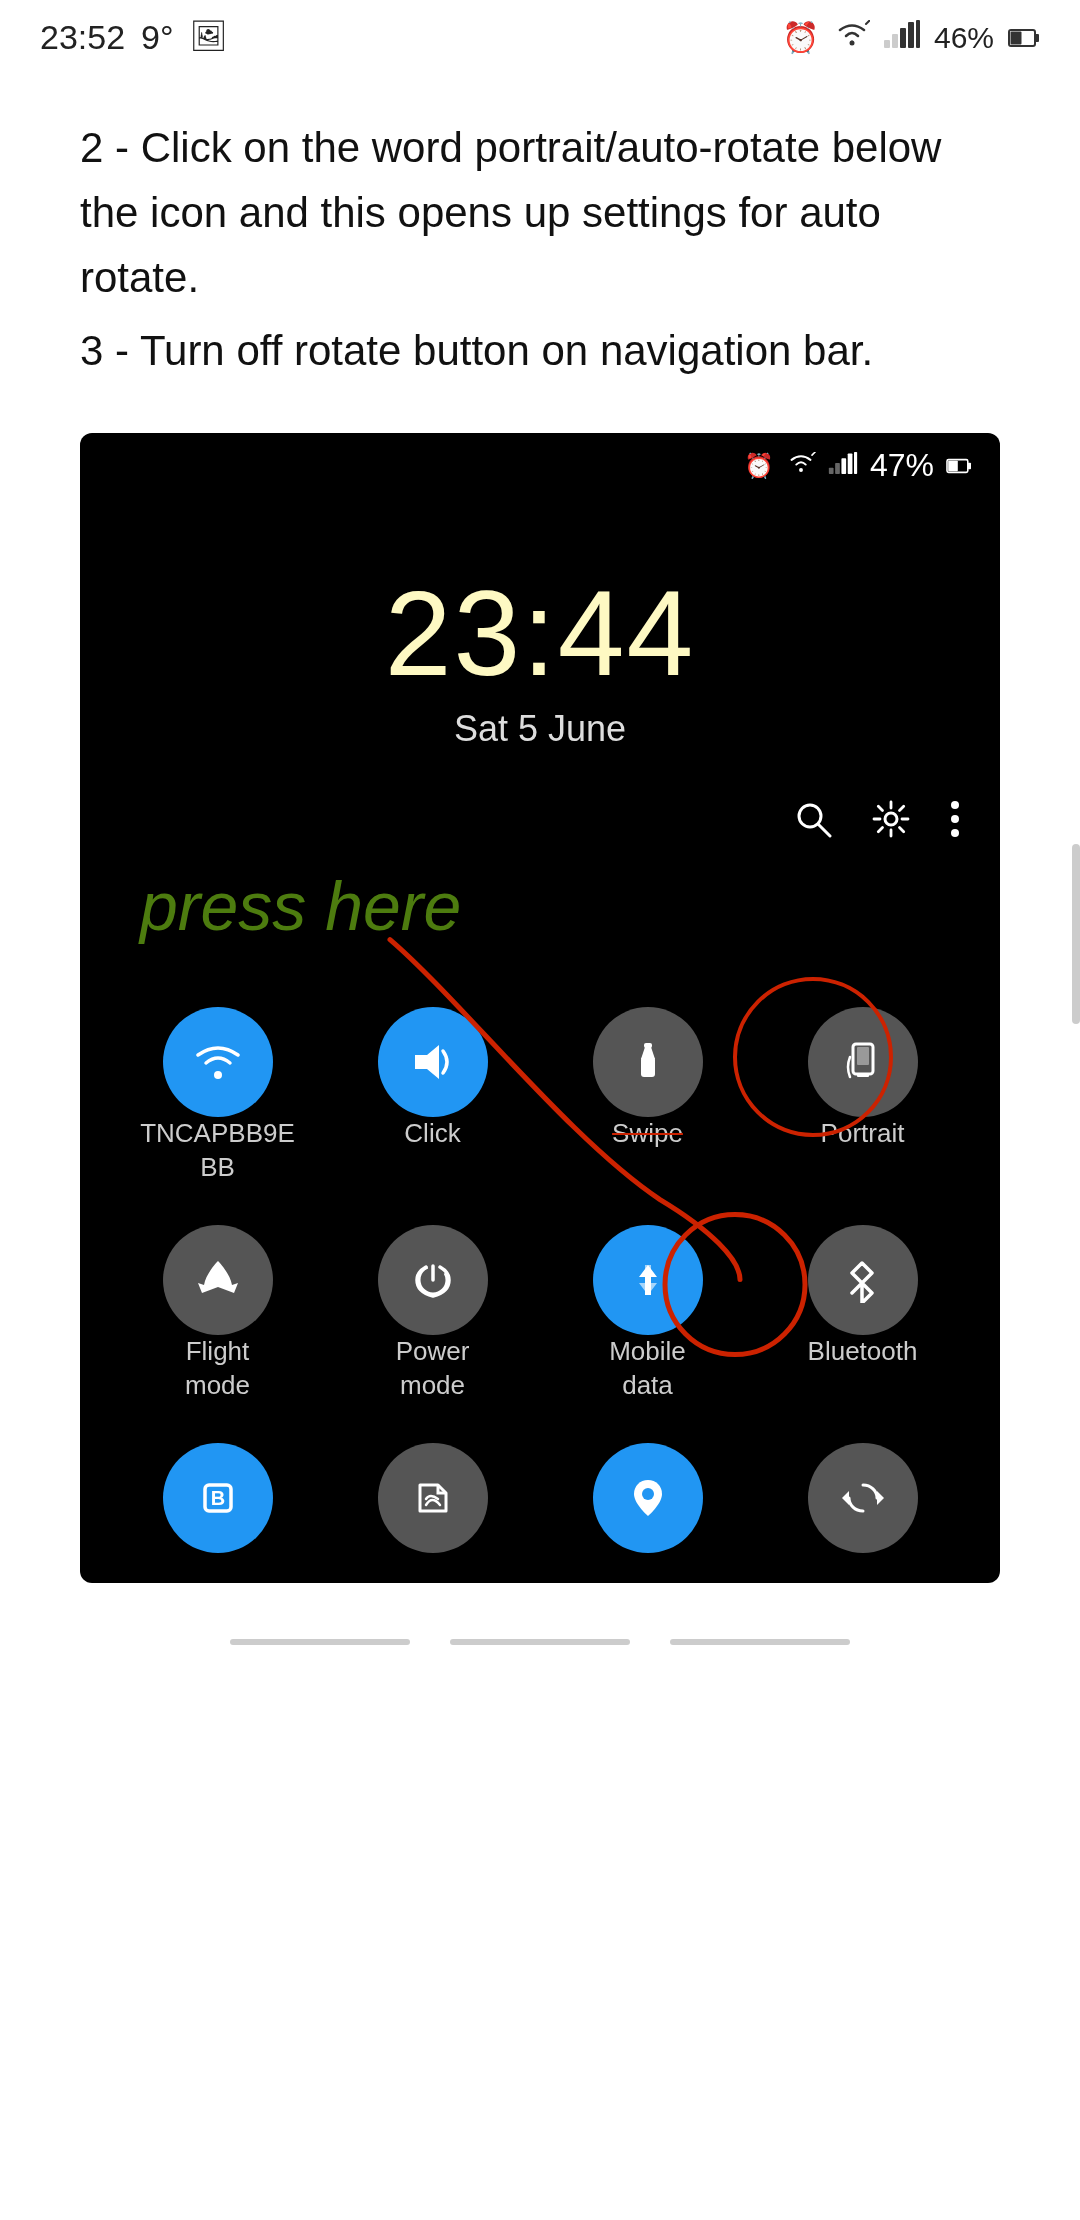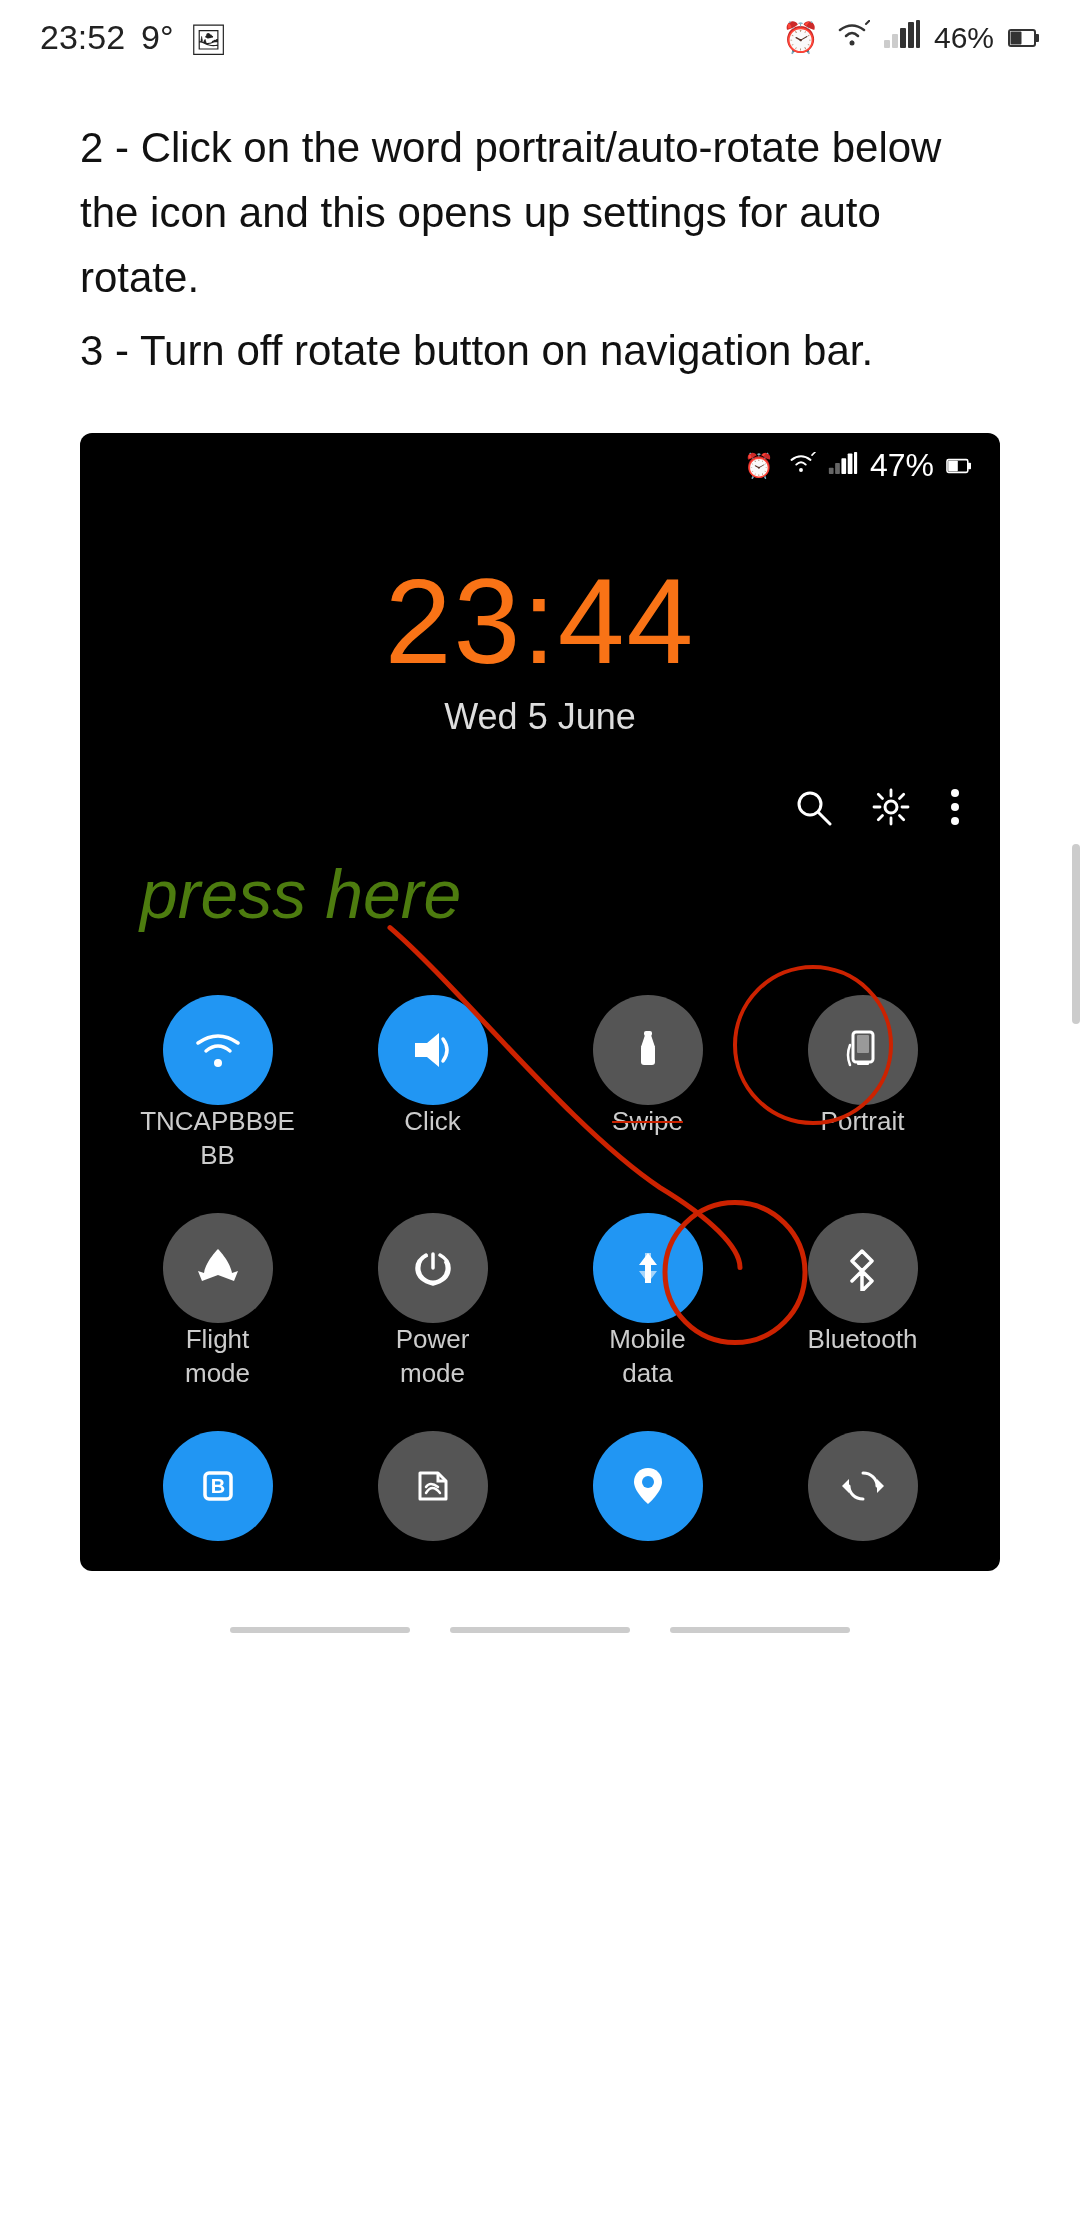--- a/index.html
+++ b/index.html
@@ -17,21 +17,21 @@
     
     .status-bar {
       display: flex;
       justify-content: space-between;
       align-items: center;
       padding: 18px 40px 10px 40px;
       background: #ffffff;
     }
     .status-left {
       display: flex;
-      align-items: flex-end;
+      align-items: flex-start;
       gap: 16px;
       font-size: 34px;
       font-weight: 400;
       color: #222;
     }
     .status-right {
       display: flex;
       align-items: center;
       gap: 14px;
       font-size: 30px;
@@ -67,22 +67,23 @@
     }
 
     
     .ss-clock-area {
       text-align: center;
       padding: 60px 0 30px 0;
     }
     .ss-time {
       font-size: 120px;
       font-weight: 200;
-      color: #f97316;
+      color: #fef9c3;
       letter-spacing: 2px;
+      margin-top: 12px;
     }
     .ss-date {
       font-size: 36px;
       color: #ddd;
       margin-top: 6px;
     }
 
     
     .ss-menu-header {
       display: flex;
@@ -284,21 +285,21 @@
       <svg width="26" height="16" viewBox="0 0 32 20" fill="none">
         <rect x="1" y="2" width="26" height="16" rx="2" stroke="white" stroke-width="2" fill="none"></rect>
         <rect x="27" y="6" width="4" height="8" rx="1" fill="white"></rect>
         <rect x="2.5" y="3.5" width="12" height="13" rx="1" fill="white"></rect>
       </svg>
     </span>
   </div>
 
   <div class="ss-clock-area">
     <div class="ss-time">23:44</div>
-    <div class="ss-date">Wed 5 June</div>
+    <div class="ss-date">Sat 5 June</div>
   </div>
 
   <div class="ss-menu-header">
     <span class="icon-btn">
       <svg width="38" height="38" viewBox="0 0 38 38" fill="none">
         <circle cx="16" cy="16" r="11" stroke="white" stroke-width="3" fill="none"></circle>
         <line x1="24" y1="24" x2="36" y2="36" stroke="white" stroke-width="3" stroke-linecap="round"></line>
       </svg>
     </span>
     <span class="icon-btn">

